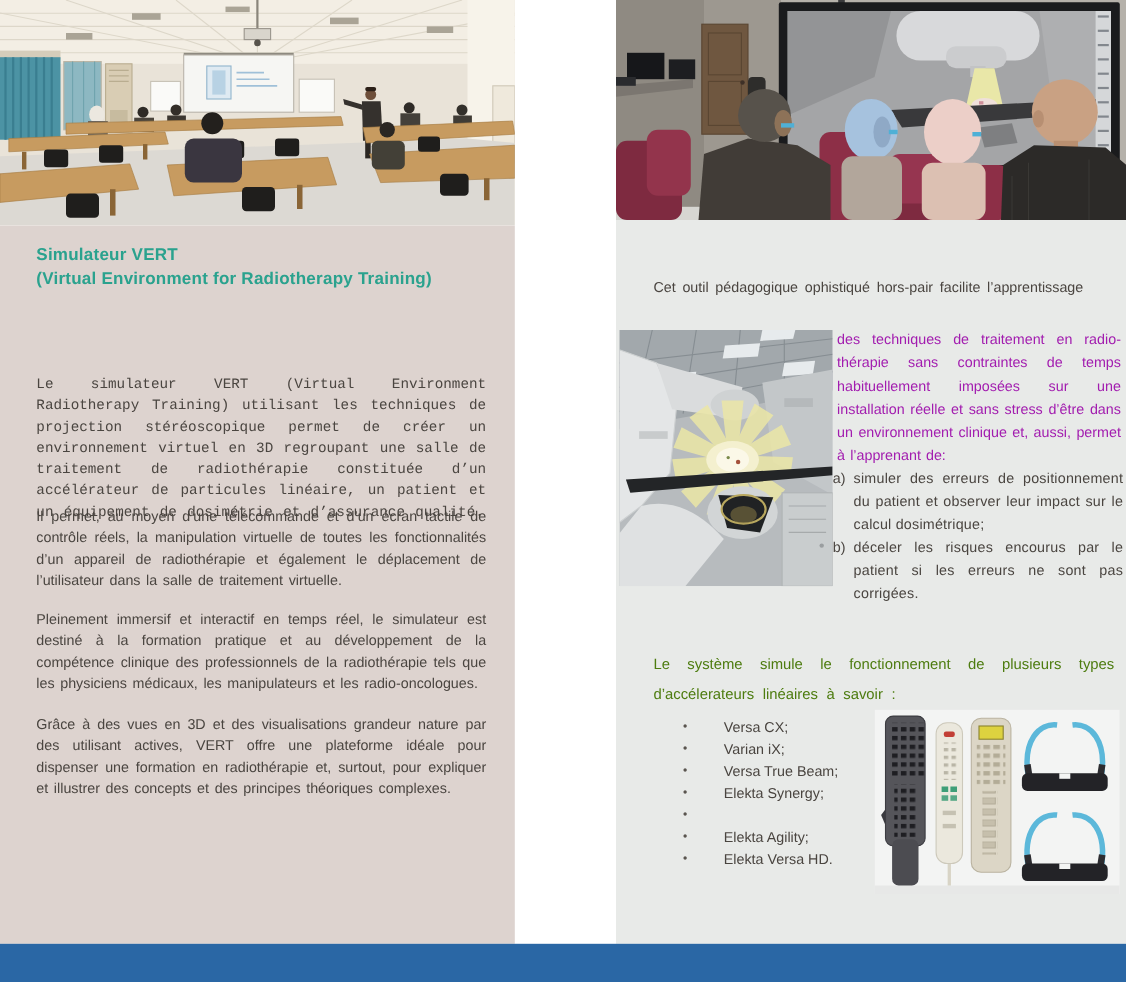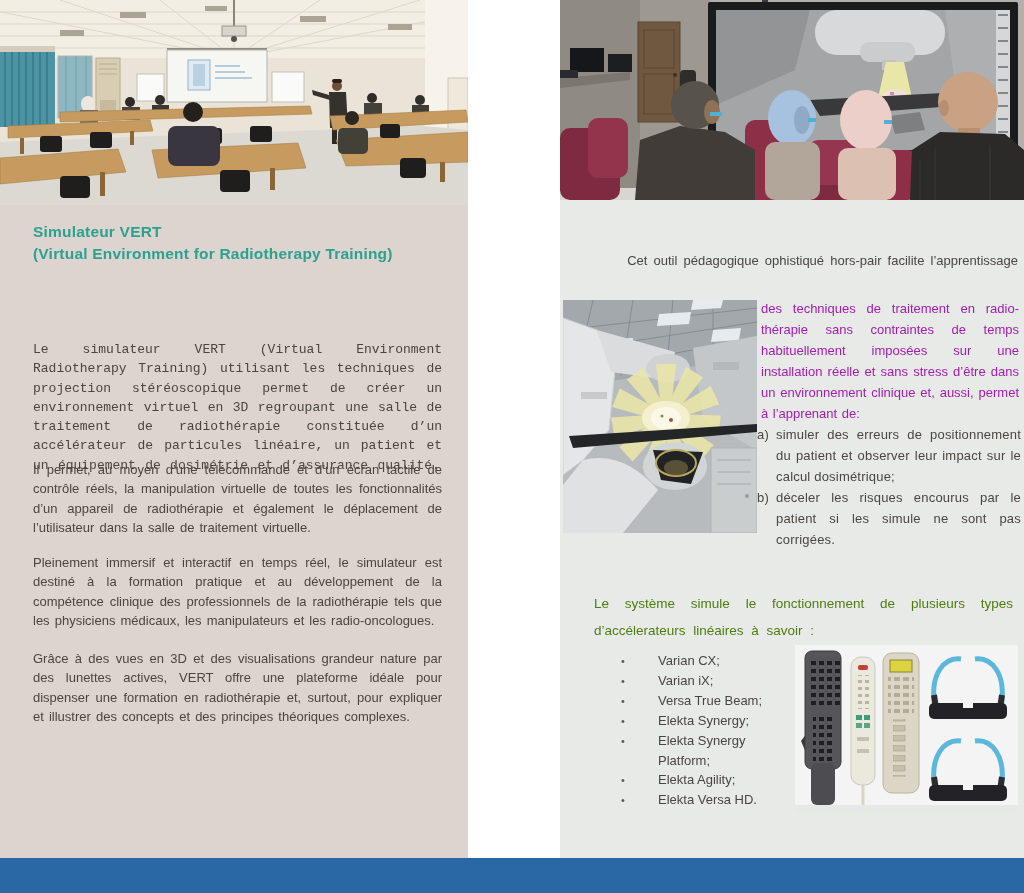--- a/index.html
+++ b/index.html
@@ -20,21 +20,21 @@
   }
   .para {
     position:absolute; left:33px; width:409px;
     color:#4a4540; font-size:13px; line-height:19.3px;
     text-align:justify; word-spacing:1.5px;
   }
   .p1 { top:327px;font-family:Liberation Mono, monospace; } .p2 { top:447px; } .p3 { top:540px; } .p4 { top:636px; }
 
   .intro-line {
     position:absolute; left:594px; top:253px; width:424px;
-    color:#4a4540; font-size:13px; word-spacing:2.5px;text-align:right;
+    color:#4a4540; font-size:13px; word-spacing:2.5px;
   }
   .wrap-text {
     position:absolute; left:761px; top:298px; width:258px;
     color:#a21caf; font-size:13px; line-height:21px;
     text-align:justify; word-spacing:1px;
   }
   .ab-item {
     position:absolute; left:757px; width:264px; display:flex;
     color:#4a4540; font-size:13px; line-height:21px; letter-spacing:.2px;
   }
@@ -266,21 +266,21 @@
 
   <div class="footer-bar"></div>
 
   <div class="heading">
     <div>Simulateur VERT</div>
     <div>(Virtual Environment for Radiotherapy Training)</div>
   </div>
   <p class="para p1">Le simulateur VERT (Virtual Environment Radiotherapy Training) utilisant les techniques de projection stéréoscopique permet de créer un environnement virtuel en 3D regroupant une salle de traitement de radiothérapie constituée d’un accélérateur de particules linéaire, un patient et un équipement de dosimétrie et d’assurance qualité.</p>
   <p class="para p2">Il permet, au moyen d’une télécommande et d’un écran tactile de contrôle réels, la manipulation virtuelle de toutes les fonctionnalités d’un appareil de radiothérapie et également le déplacement de l’utilisateur dans la salle de traitement virtuelle.</p>
   <p class="para p3">Pleinement immersif et interactif en temps réel, le simulateur est destiné à la formation pratique et au développement de la compétence clinique des professionnels de la radiothérapie tels que les physiciens médicaux, les manipulateurs et les radio-oncologues.</p>
-  <p class="para p4">Grâce à des vues en 3D et des visualisations grandeur nature par des lunettes actives, VERT offre une plateforme idéale pour dispenser une formation en radiothérapie et, surtout, pour expliquer et illustrer des concepts et des principes théoriques complexes.</p>
+  <p class="para p4">Grâce à des vues en 3D et des visualisations grandeur nature par des utilisant actives, VERT offre une plateforme idéale pour dispenser une formation en radiothérapie et, surtout, pour expliquer et illustrer des concepts et des principes théoriques complexes.</p>
 
   <div class="intro-line">Cet outil pédagogique ophistiqué hors-pair facilite l’apprentissage</div>
 
   <div class="photo photo-linac">
     <svg viewBox="0 0 194 233" preserveAspectRatio="none">
       <rect x="0" y="0" width="194" height="233" fill="#b7bbbe"></rect>
       <polygon points="0,0 194,0 194,55 0,90" fill="#a2a8ac"></polygon>
       <g stroke="#868d92" stroke-width="1">
         <line x1="194" y1="8" x2="0" y2="30"></line>
           <line x1="194" y1="22" x2="0" y2="52"></line>
@@ -337,45 +337,44 @@
   </div>
 
   <div class="wrap-text">des techniques de traitement en radio-thérapie sans contraintes de temps habituellement imposées sur une installation réelle et sans stress d’être dans un environnement clinique et, aussi, permet à l’apprenant de:</div>
 
   <div class="ab-item ab-a">
     <span class="ab-marker">a)</span>
     <span class="ab-text">simuler des erreurs de positionnement du patient et observer leur impact sur le calcul dosimétrique;</span>
   </div>
   <div class="ab-item ab-b">
     <span class="ab-marker">b)</span>
-    <span class="ab-text">déceler les risques encourus par le patient si les simule ne sont pas corrigées.</span>
+    <span class="ab-text">déceler les risques encourus par le patient si les erreurs ne sont pas corrigées.</span>
   </div>
 
   <div class="systems-intro">Le système simule le fonctionnement de plusieurs types d’accélerateurs linéaires à savoir :</div>
 
   <ul class="accel-list">
     <li class="accel-item">
         <span class="b-dot">•</span>
-        <span>Varian CX;</span>
+        <span>Versa CX;</span>
       </li>
     <li class="accel-item">
         <span class="b-dot">•</span>
         <span>Varian iX;</span>
       </li>
     <li class="accel-item">
         <span class="b-dot">•</span>
         <span>Versa True Beam;</span>
       </li>
     <li class="accel-item">
         <span class="b-dot">•</span>
         <span>Elekta Synergy;</span>
       </li>
     <li class="accel-item">
         <span class="b-dot">•</span>
-        <span>Elekta Synergy Platform;</span>
       </li>
     <li class="accel-item">
         <span class="b-dot">•</span>
         <span>Elekta Agility;</span>
       </li>
     <li class="accel-item">
         <span class="b-dot">•</span>
         <span>Elekta Versa HD.</span>
       </li>
   </ul>

